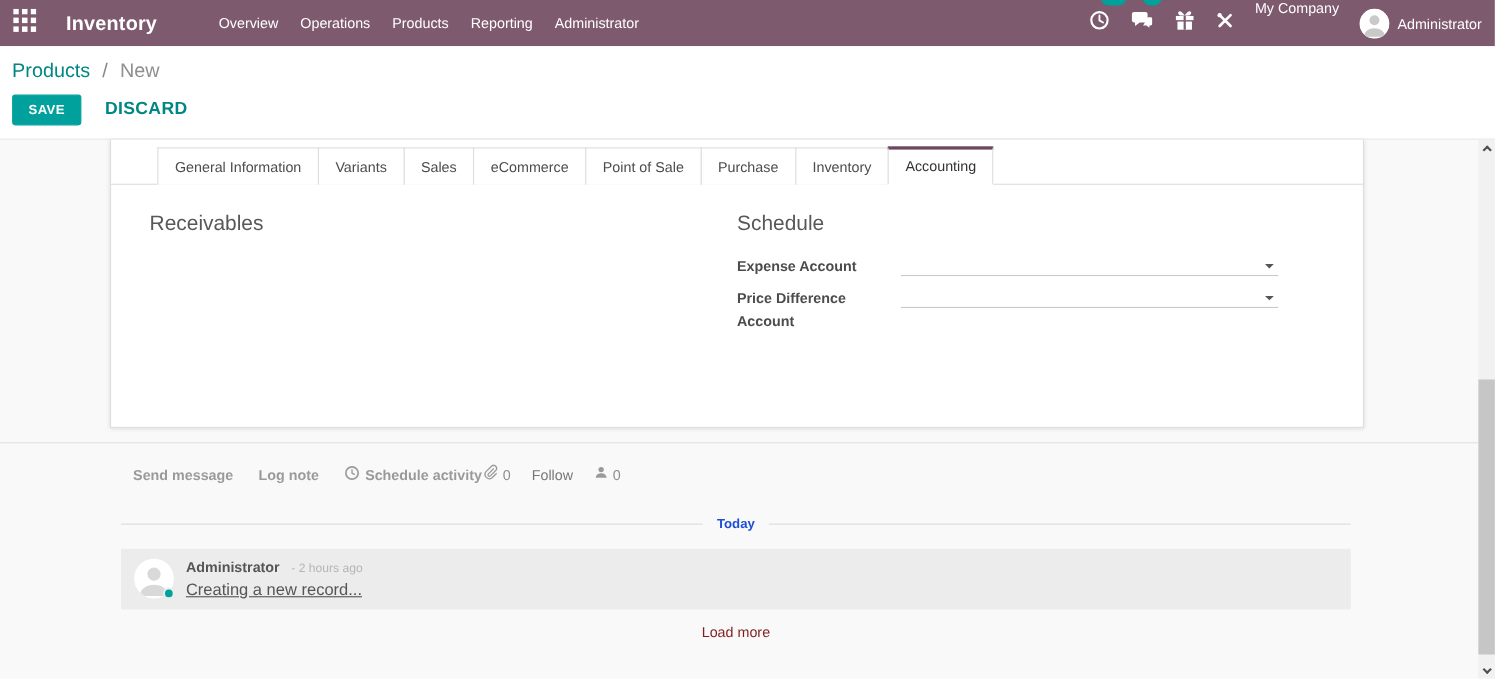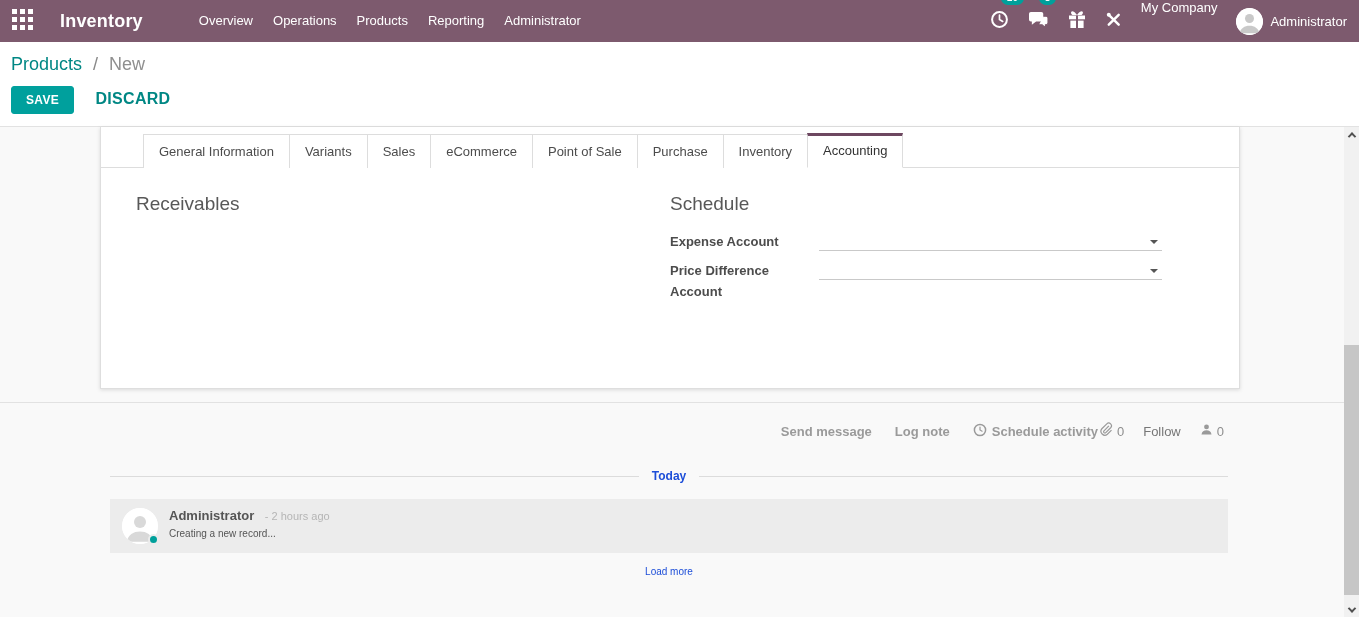--- a/index.html
+++ b/index.html
@@ -85,41 +85,41 @@
   .caret {
     position: absolute; right: 4px; top: 8px; width: 0; height: 0;
     border-left: 4px solid transparent; border-right: 4px solid transparent;
     border-top: 4px solid #555;
   }
 
   
   .chatter { position: absolute; top: 275px; left: 0; width: 1344px; }
   .chatter-hr { border-top: 1px solid #e2e2e2; width: 1359px; }
   .chatter-inner { margin-left: 110px; width: 1118px; }
-  .chatter-topbar { display: flex; justify-content: flex-end; align-items: center; margin-top: 19px; padding: 0 4px 0 11px; }
+  .chatter-topbar { display: flex; justify-content: flex-start; align-items: center; margin-top: 19px; padding: 0 4px 0 11px; }
   .chatter-actions { display: flex; gap: 23px; align-items: center; }
   .chatter-btn { font-size: 13px; font-weight: 700; color: #9a9a9a; display: flex; align-items: center; gap: 5px; cursor: pointer; background: none; border: none; font-family: inherit; }
   .chatter-side { display: flex; gap: 19px; align-items: center; }
   .side-item { font-size: 13px; color: #8f8f8f; display: flex; align-items: center; gap: 4px; cursor: pointer; }
   .follow-label { color: #777; }
 
   .date-divider { display: flex; align-items: center; gap: 13px; margin-top: 29px; }
   .date-line { flex: 1; border-top: 1px solid #dcdcdc; }
   .date-text { font-size: 12px; font-weight: 700; color: #1d4ed8; }
 
   .message { background: #ececec; margin-top: 16px; padding: 9px 12px; display: flex; gap: 11px; min-height: 50px; }
   .msg-avatar { position: relative; width: 36px; height: 36px; flex-shrink: 0; }
   .msg-avatar .pic { width: 36px; height: 36px; border-radius: 50%; overflow: hidden; background: #fff; }
   .status-dot { position: absolute; right: -1px; bottom: -1px; width: 11px; height: 11px; border-radius: 50%; background: #00a09b; border: 2px solid #ececec; }
   .msg-head { font-size: 13px; line-height: 1.3; }
   .msg-author { font-weight: 700; color: #555; }
   .msg-time { font-size: 11px; color: #b5b5b5; margin-left: 7px; }
-  .msg-body { font-size: 10px; color: #555; margin-top: 3px; }
-
-  .load-more { text-align: center; margin-top: 13px; font-size: 10px; color: #1d4ed8; cursor: pointer; }
+  .msg-body { font-size: 15px; color: #555; margin-top: 3px; text-decoration: underline; }
+
+  .load-more { text-align: center; margin-top: 13px; font-size: 13px; color: #7f1d1d; cursor: pointer; }
 
   
   .scrollbar { position: absolute; right: 0; top: 127px; width: 15px; height: 490px; background: #f1f1f1; }
   .sb-btn { position: absolute; left: 0; width: 15px; height: 15px; display: flex; align-items: center; justify-content: center; cursor: pointer; }
   .sb-up { top: 0; } .sb-down { bottom: 0; }
   .chev-up, .chev-down { width: 6px; height: 6px; border-left: 2px solid #505050; border-top: 2px solid #505050; }
   .chev-up { transform: rotate(45deg) translate(1px,1px); }
   .chev-down { transform: rotate(225deg) translate(1px,1px); }
   .sb-thumb { position: absolute; top: 218px; left: 0; width: 15px; height: 250px; background: #c6c6c6; cursor: grab; }
 </style>

